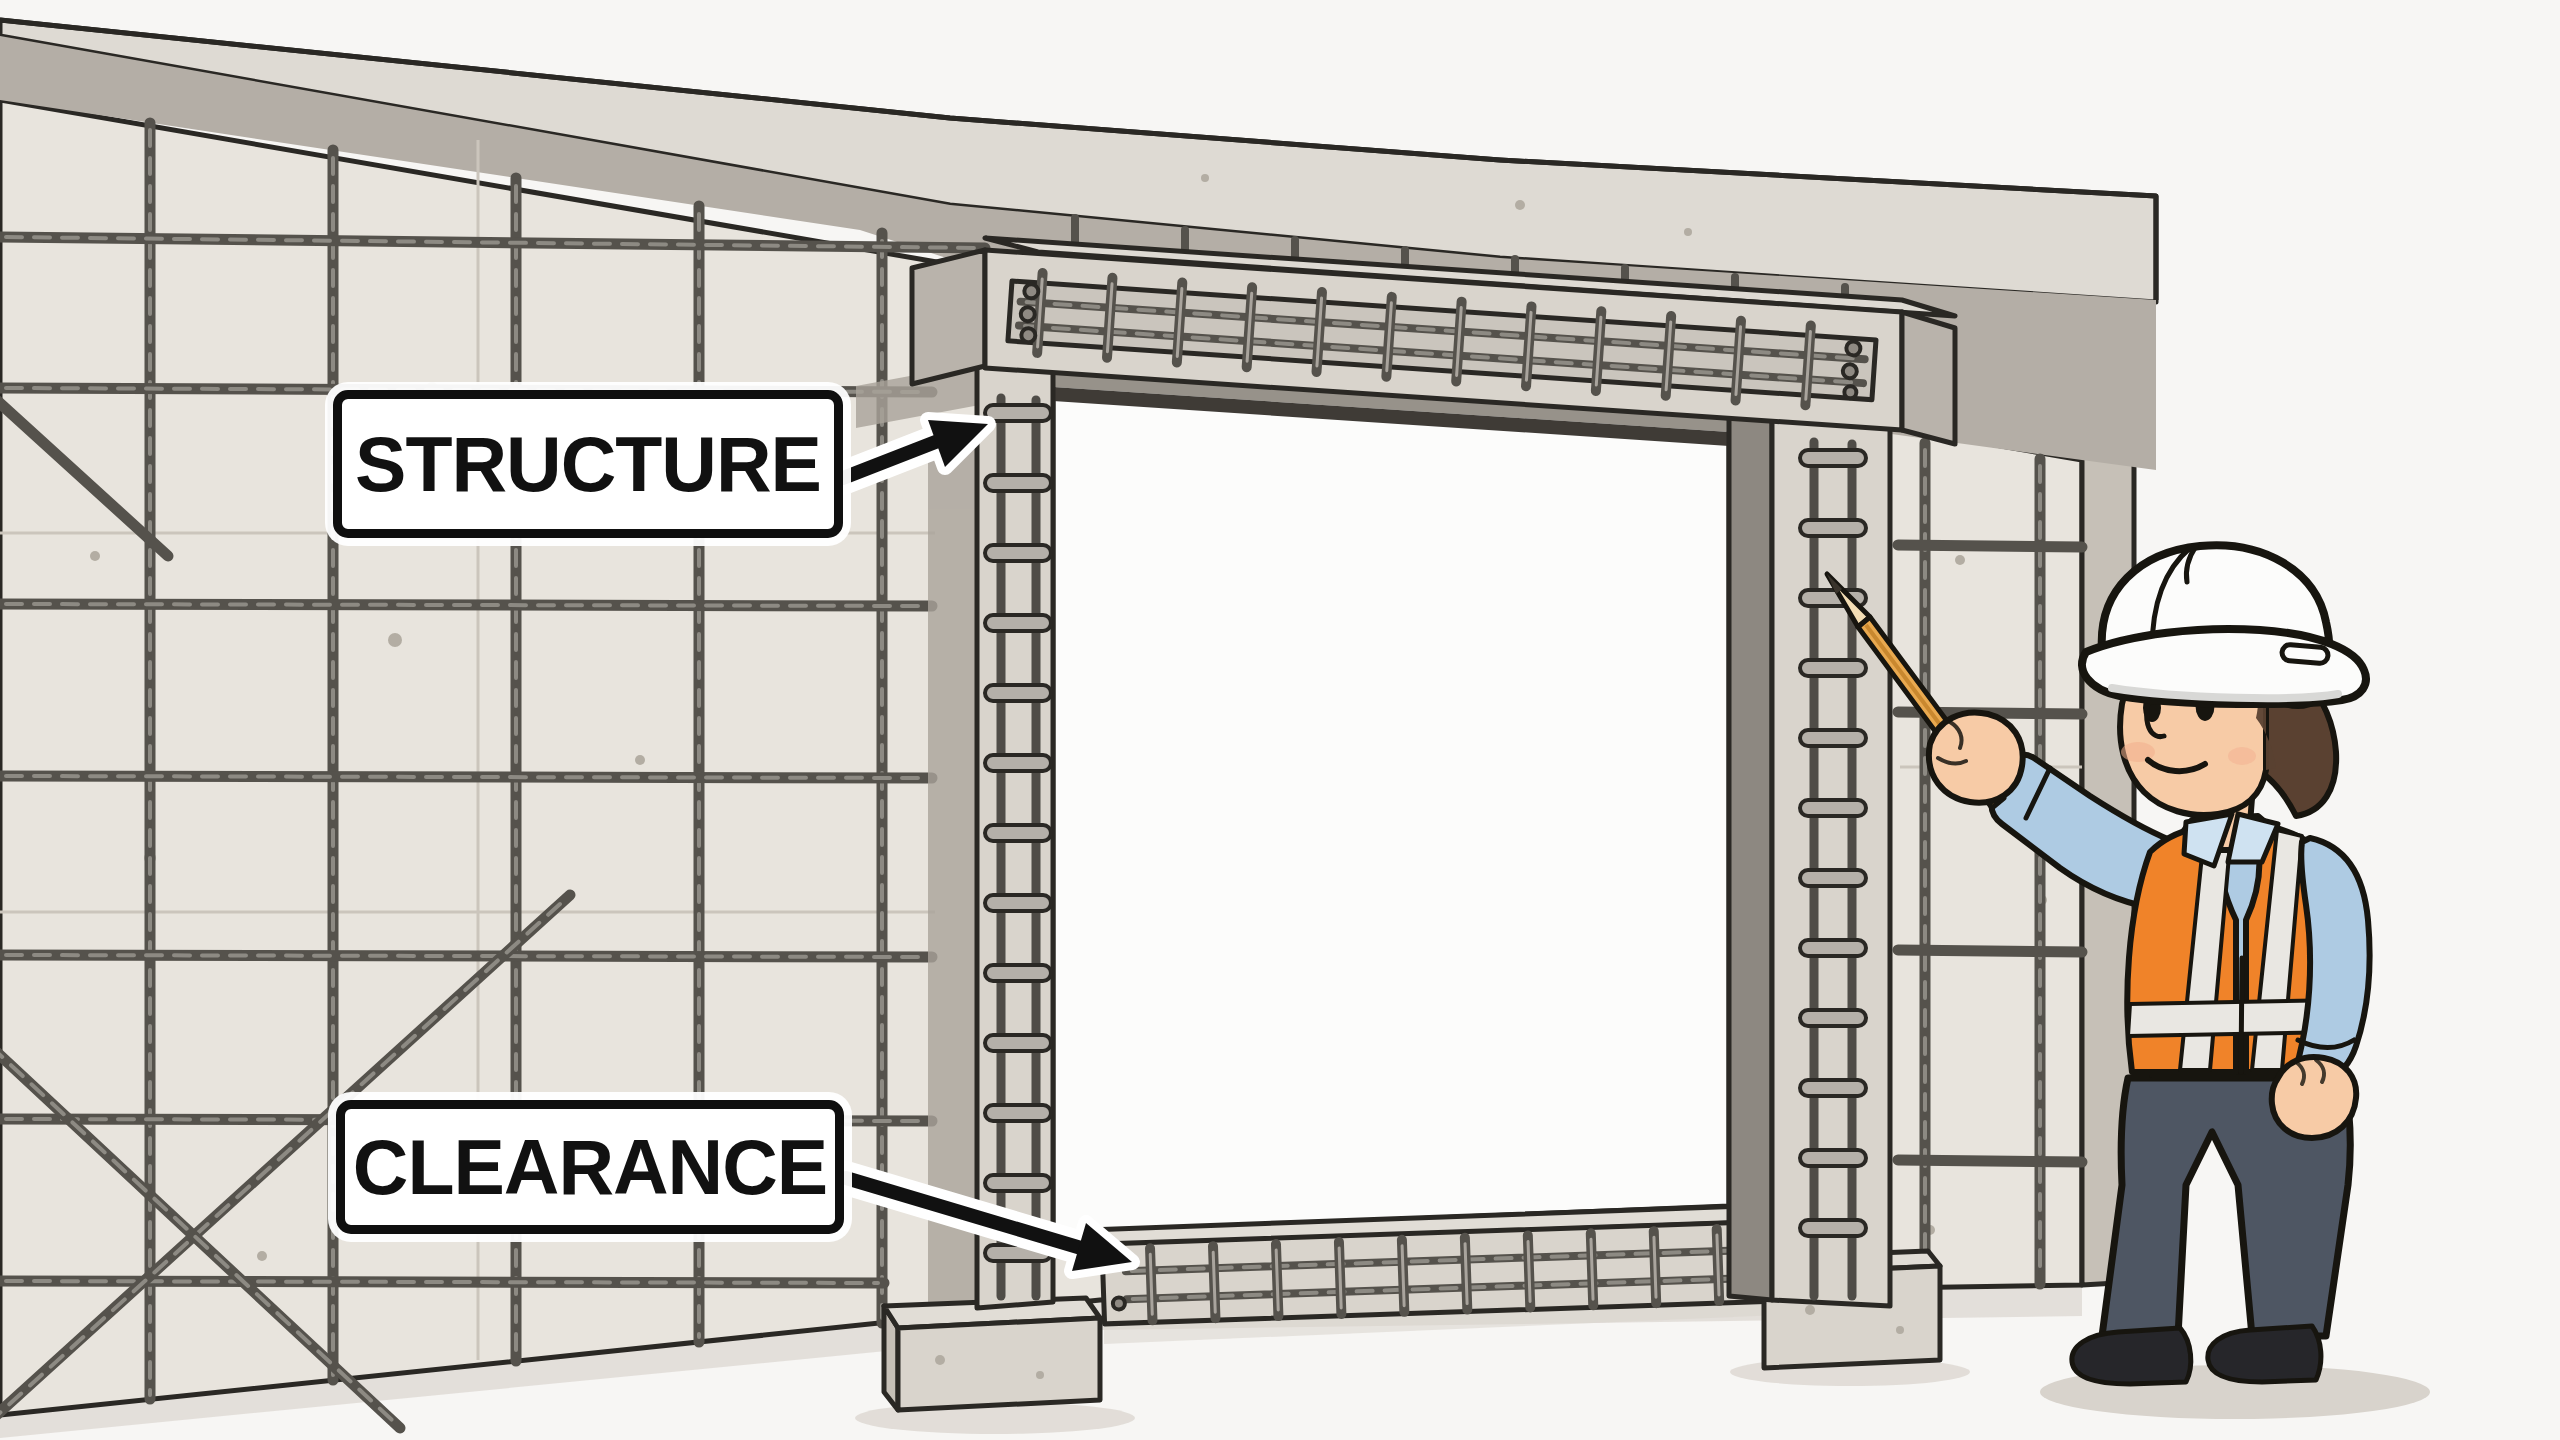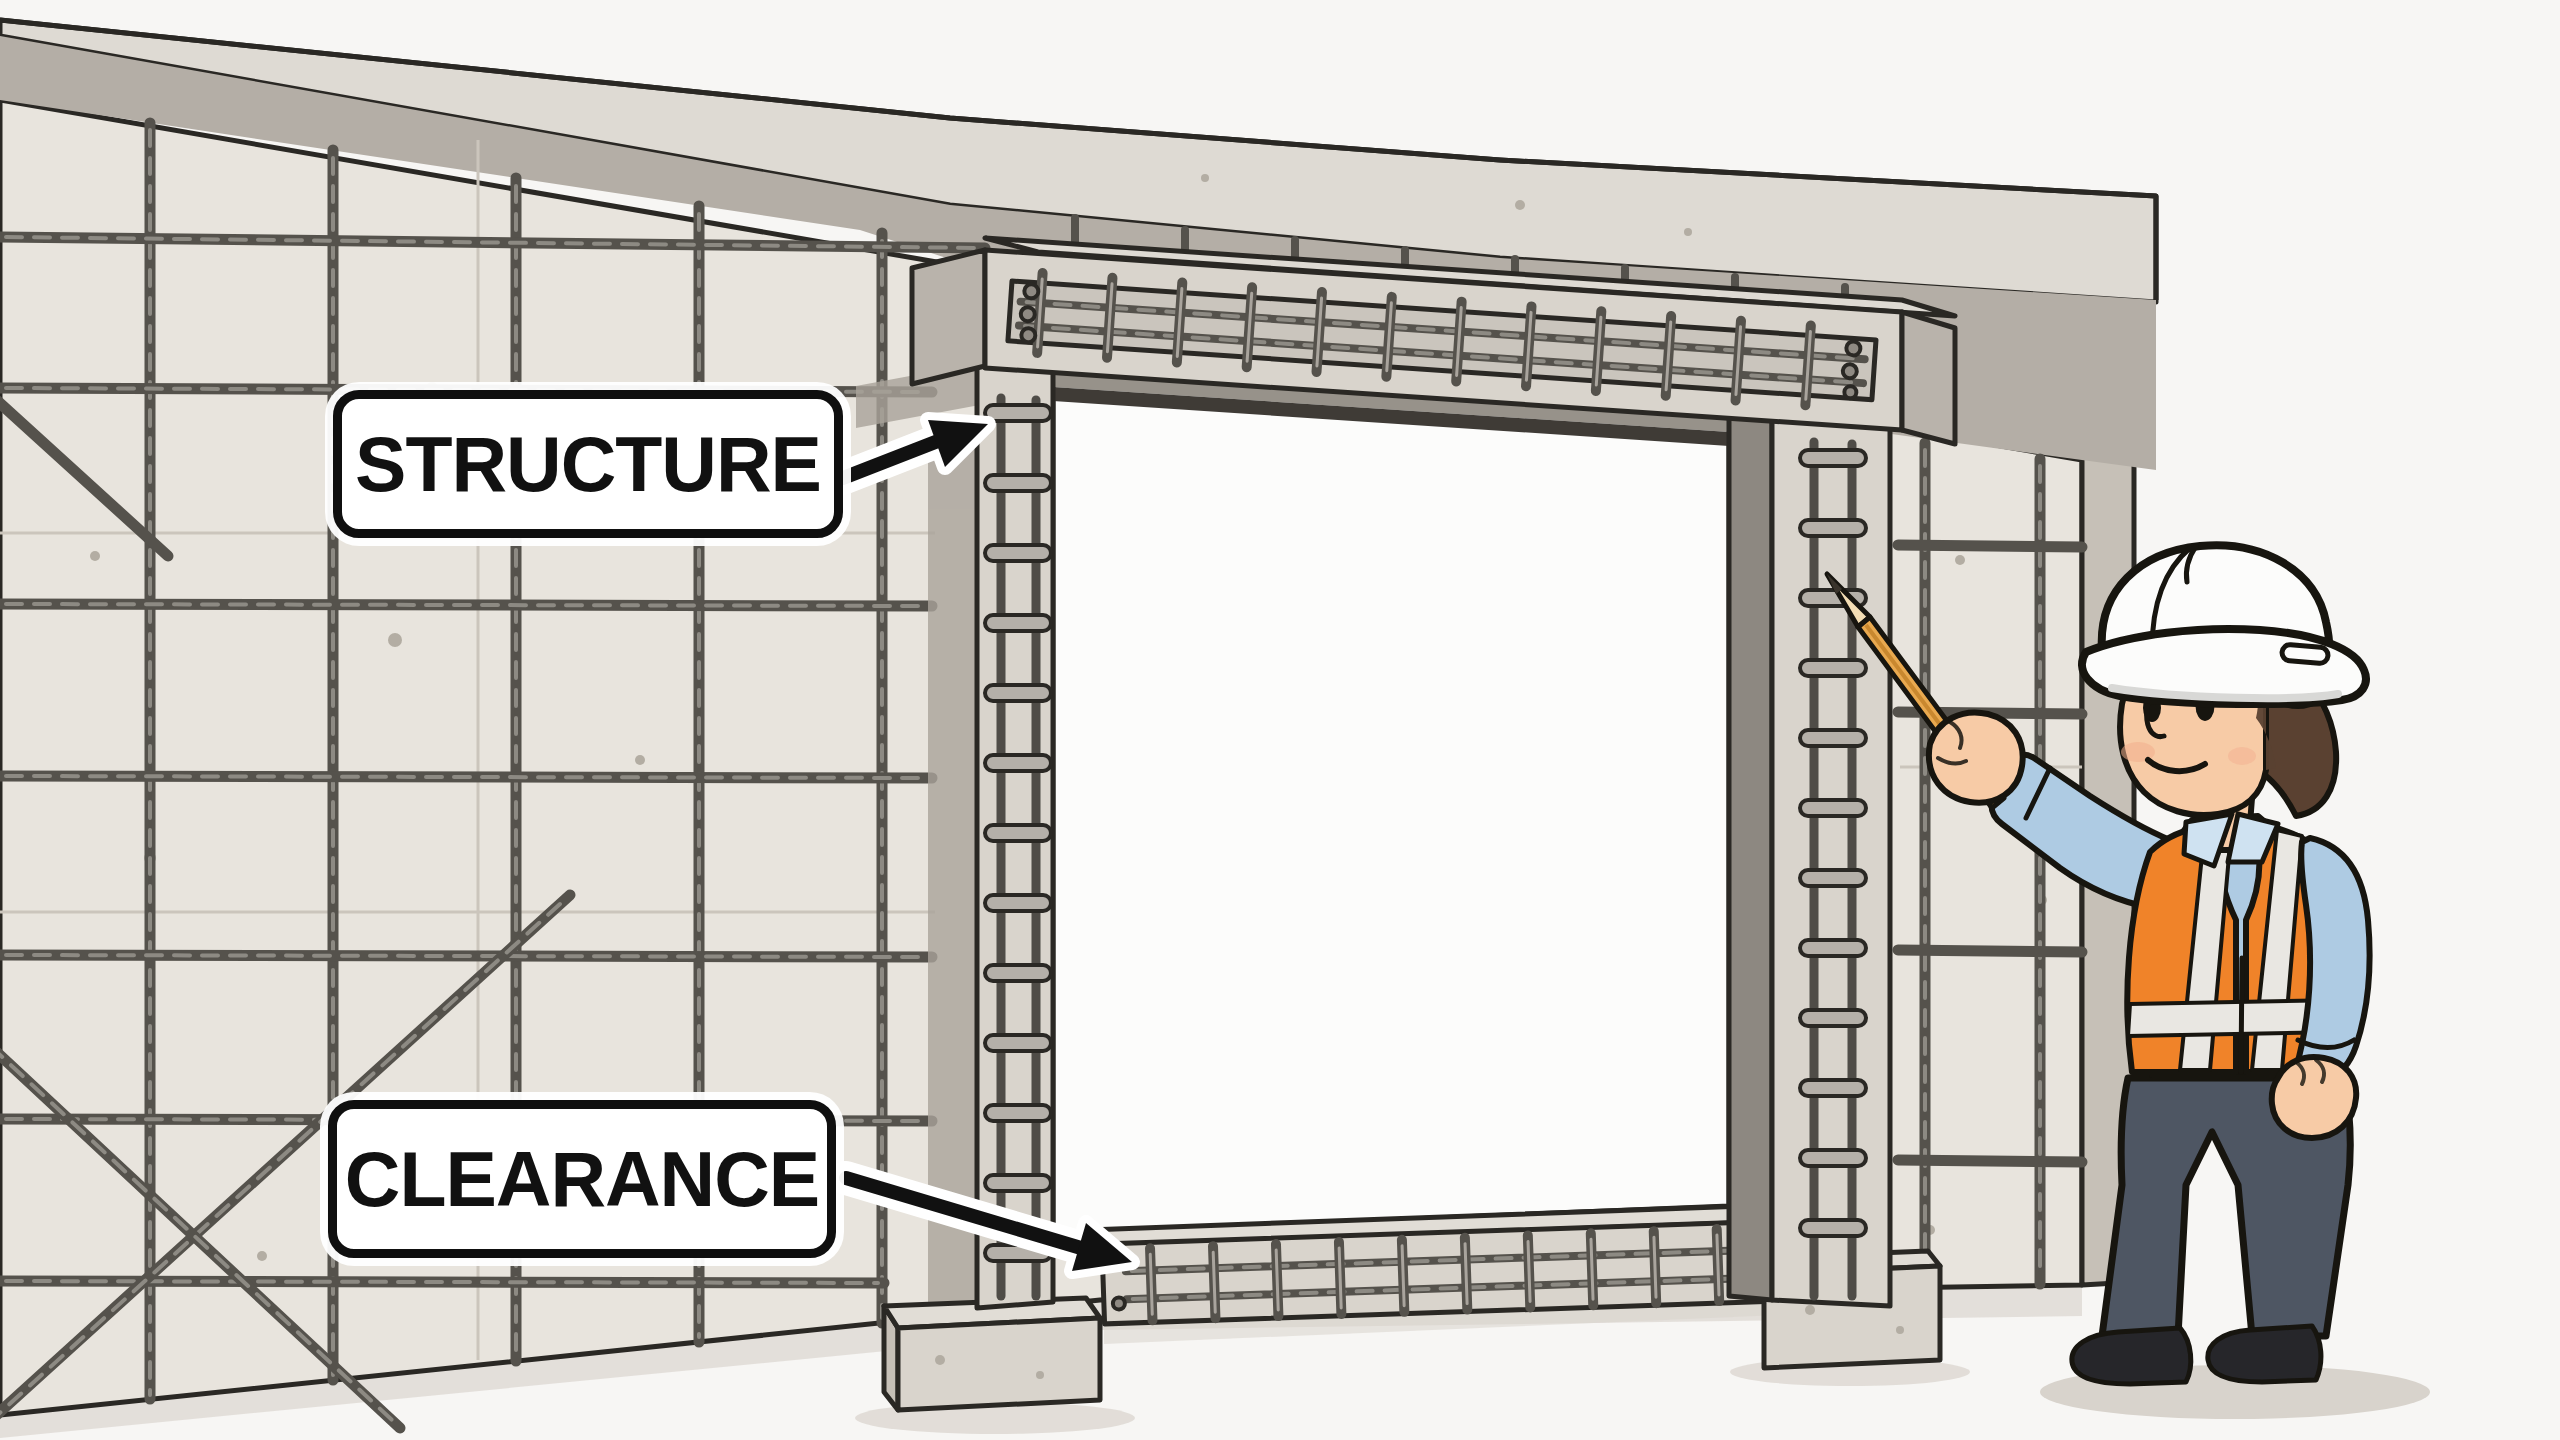--- a/index.html
+++ b/index.html
@@ -56,25 +56,25 @@
   .f-hat{fill:var(--hat-white,#fcfcfb)}
   .f-hair{fill:var(--hair-brown,#5a4131)}
   .f-pants{fill:var(--pants-slate,#4e5663)}
   .f-shoes{fill:var(--shoes-black,#26262a)}
   .f-pencil{fill:var(--pencil-body,#e9a94f)}
   .f-wood{fill:var(--pencil-wood,#f3ddb4)}
 
   
   .callout{position:absolute;z-index:5;display:flex;align-items:center;justify-content:center;
     background:var(--label-bg,#ffffff);border:9px solid var(--label-border,#0f0f0f);
-    border-radius:26px;box-shadow:0 0 0 8px rgba(255,255,255,.95);
+    border-radius:15px;box-shadow:0 0 0 8px rgba(255,255,255,.95);
     color:var(--label-text,#111111);font-weight:800;font-size:77px;line-height:1;
     letter-spacing:-1px;white-space:nowrap;box-sizing:border-box;}
   #callout-structure{left:333px;top:390px;width:510px;height:148px;}
-  #callout-clearance{left:328px;top:1100px;width:508px;height:158px;}
+  #callout-clearance{left:336px;top:1100px;width:508px;height:134px;}
 </style>
 </head>
 <body>
 
 <div id="stage">
 <svg width="2560" height="1440" viewBox="0 0 2560 1440">
 
   <defs>
     <g id="rng">
           <rect x="-33" y="-8" width="66" height="16" rx="8" class="rung"></rect>

